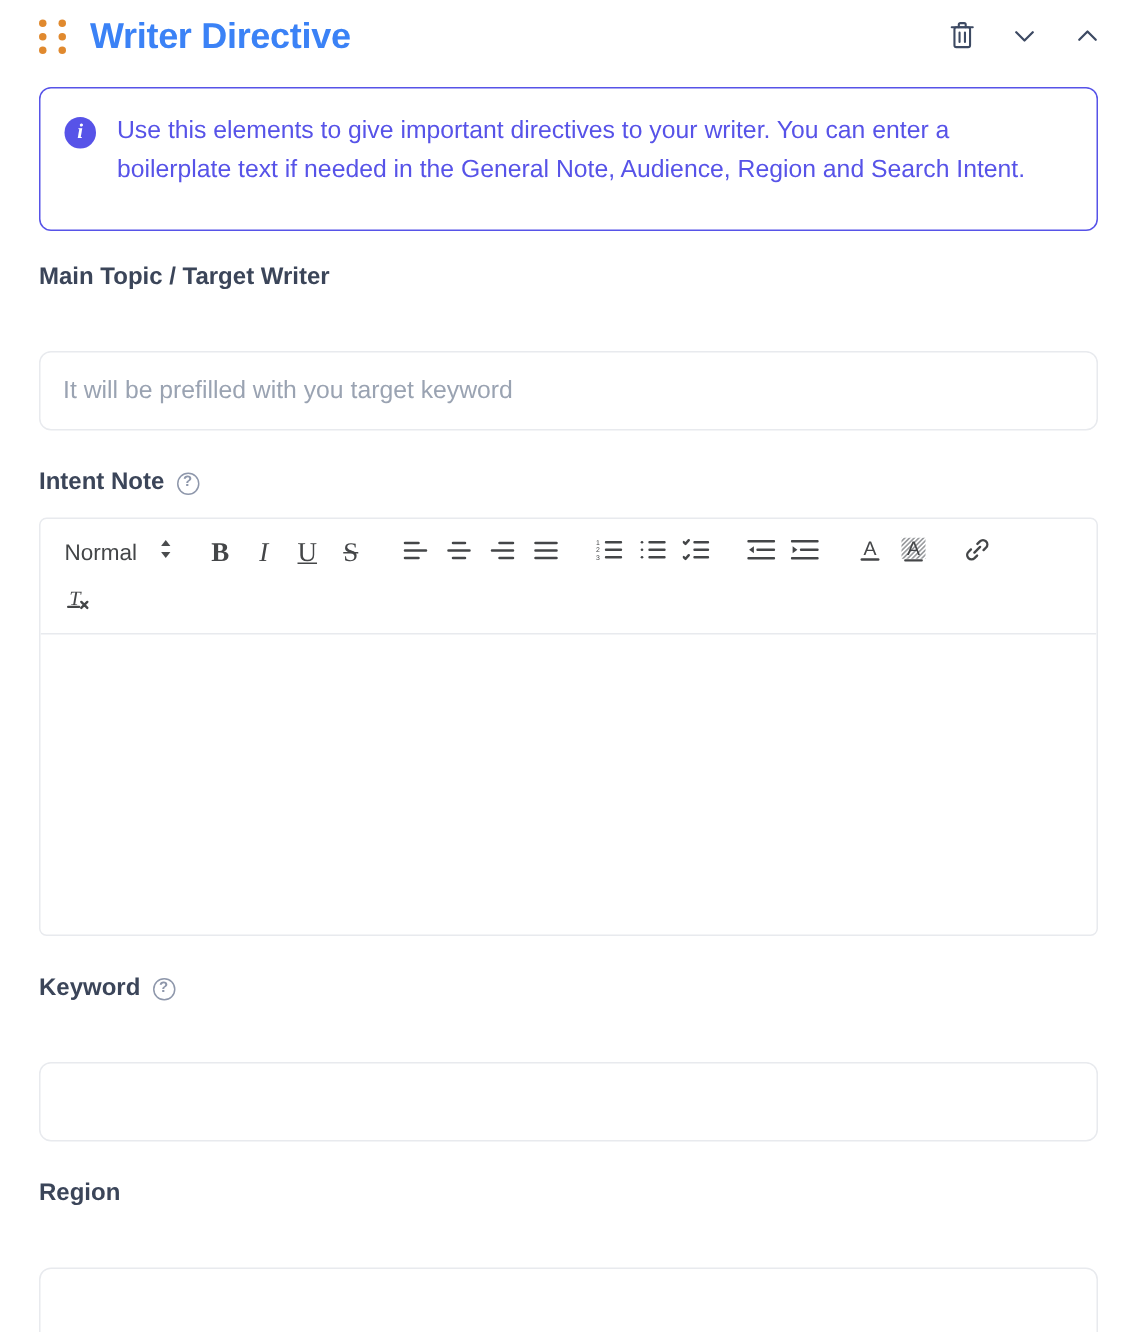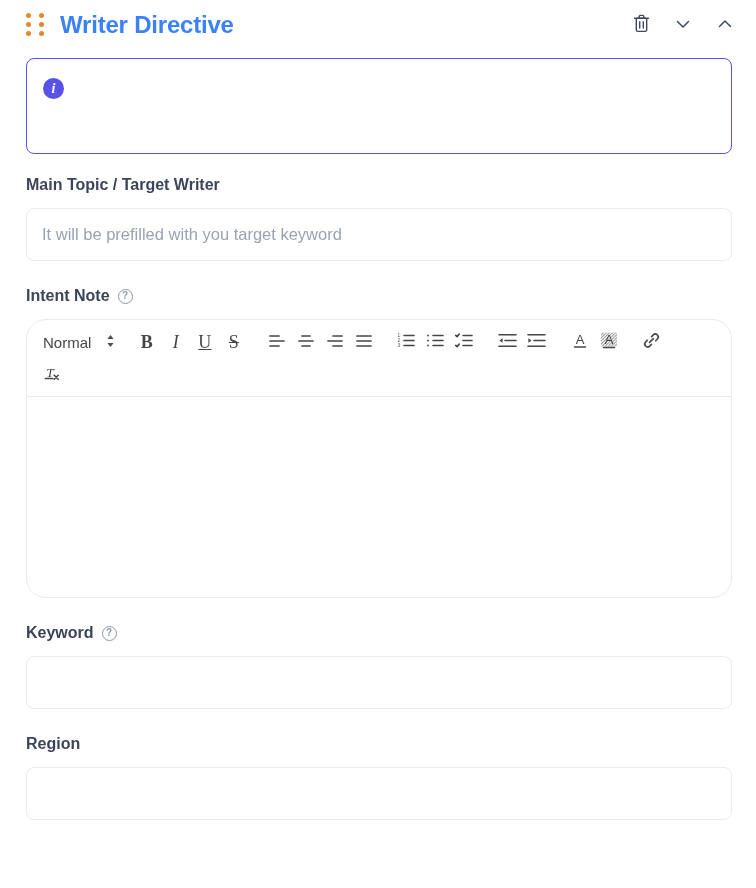--- a/index.html
+++ b/index.html
@@ -139,28 +139,29 @@
     width: 100%;
     height: 53px;
     border: 1px solid #e8eaee;
     border-radius: 8px;
     background: #ffffff;
     font-family: "Liberation Sans", sans-serif;
     font-size: 16.5px;
     color: #c2410c;
     padding: 0 15px;
     outline: none;
+    margin-top: 26px;
   }
   .text-input::placeholder { color: #9aa3b2; }
 
   
   .editor {
     width: 100%;
     border: 1px solid #e8eaee;
-    border-radius: 20px;
+    border-radius: 5px;
     overflow: hidden;
     background: #ffffff;
   }
   .toolbar {
     padding: 8px 10px 6px 10px;
     border-bottom: 1px solid #e8eaee;
     display: flex;
     flex-wrap: wrap;
     align-items: center;
     row-gap: 2px;
@@ -250,20 +251,21 @@
           <svg width="20" height="20" viewBox="0 0 20 20" fill="none" stroke="#3d4a63" stroke-width="1.5" stroke-linecap="round" stroke-linejoin="round">
             <path d="M4.5 12.5 10 7l5.5 5.5"></path>
           </svg>
         </span>
       </button>
     </div>
   </div>
 
   <div class="banner">
     <div class="banner-icon">i</div>
+    <div class="banner-text">Use this elements to give important directives to your writer. You can enter a boilerplate text if needed in the General Note, Audience, Region and Search Intent.</div>
   </div>
 
   <div class="gap-22"></div>
 
   <div class="field">
     <div class="field-label">
       <span>Main Topic / Target Writer</span>
     </div>
     <div class="gap-14"></div>
     <input class="text-input" type="text" placeholder="It will be prefilled with you target keyword" style="">

